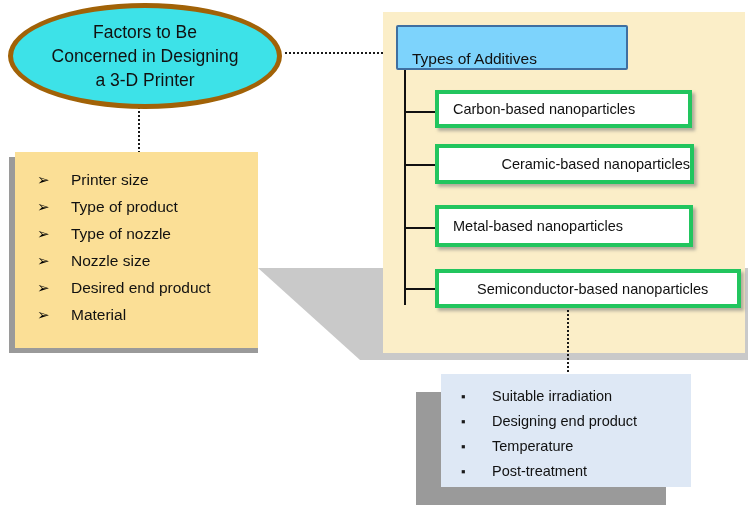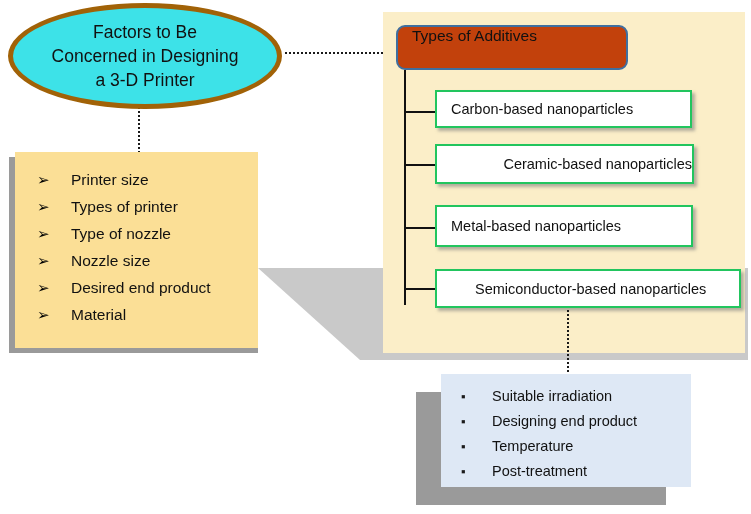--- a/index.html
+++ b/index.html
@@ -114,26 +114,26 @@
     background: #FBEEC8;
   }
 
   
   #types-header {
     position: absolute;
     left: 396px;
     top: 25px;
     width: 232px;
     height: 45px;
-    background: #c2410c;
+    background: #7dd3fc;
     border: 2px solid #3F6FA0;
-    border-radius: 9px;
+    border-radius: 2px;
     box-sizing: border-box;
     display: flex;
-    align-items: flex-start;
+    align-items: flex-end;
   }
   #types-header .htext {
     font-size: 15.5px;
     color: #111111;
     padding-left: 14px;
   }
 
   
   #tree-spine {
     position: absolute;
@@ -148,21 +148,21 @@
     left: 404px;
     width: 32px;
     height: 2px;
     background: #111111;
   }
 
   
   .item-box {
     position: absolute;
     background: #ffffff;
-    border: 2px solid #22c55e;
+    border: 4px solid #22c55e;
     box-sizing: border-box;
     display: flex;
     align-items: center;
     box-shadow: 3px 3px 3px rgba(120,120,120,0.55);
   }
   .item-box .itext {
     font-size: 14.5px;
     color: #111111;
     padding-left: 14px;
     white-space: nowrap;
@@ -228,21 +228,21 @@
 
   <div id="left-box-shadow"></div>
   <div id="left-box">
     <ul>
       <li>
         <span class="bullet">➢</span>
         <span>Printer size</span>
       </li>
       <li>
         <span class="bullet">➢</span>
-        <span>Types of printer</span>
+        <span>Type of product</span>
       </li>
       <li>
         <span class="bullet">➢</span>
         <span>Type of nozzle</span>
       </li>
       <li>
         <span class="bullet">➢</span>
         <span>Nozzle size</span>
       </li>
       <li>

